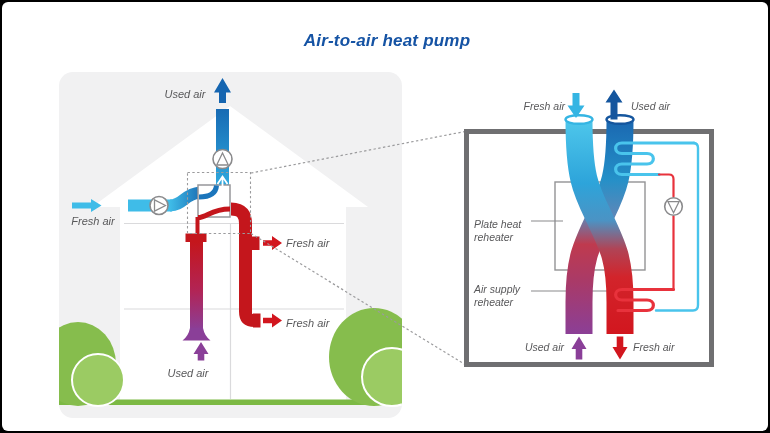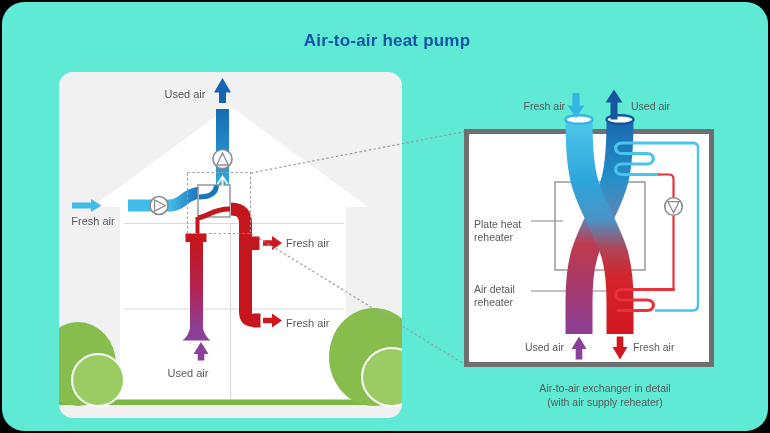--- a/index.html
+++ b/index.html
@@ -1,17 +1,17 @@
 <!DOCTYPE html>
 <html><head>
 <meta charset="utf-8">
 <style>
   html,body{margin:0;padding:0;background:#000;}
   body{width:770px;height:433px;position:relative;font-family:"Liberation Sans",sans-serif;}
-  .card{position:absolute;inset:2px;background:#5eead4;border-radius:22px;overflow:hidden;}
+  .card{position:absolute;inset:2px;background:#ffffff;border-radius:6px;overflow:hidden;font-style:italic;}
   .stage{position:absolute;left:0;top:0;width:770px;height:433px;}
   svg.gfx{position:absolute;left:0;top:0;width:770px;height:433px;}
   .title{position:absolute;top:29px;left:0;width:770px;text-align:center;
          color:#1553a4;font-size:17px;font-weight:bold;letter-spacing:.2px;}
   .lbl{position:absolute;color:#58585a;font-size:11px;line-height:13px;white-space:nowrap;}
   .sm{font-size:10.5px;}
   .cap{position:absolute;color:#58585a;font-size:10.5px;line-height:13.5px;text-align:center;}
 </style>
 </head>
 <body>
@@ -170,26 +170,22 @@
 <div class="lbl" style="left:146px;top:365px;width:80px;text-align:center">Used air</div>
 
 <div class="lbl sm" style="left:478px;top:98px;width:85px;text-align:right">Fresh air</div>
 <div class="lbl sm" style="left:629px;top:98px">Used air</div>
 
 <div class="lbl sm" style="left:472px;top:216px">
   <div>Plate heat</div>
   <div>reheater</div>
 </div>
 <div class="lbl sm" style="left:472px;top:281px">
-  <div>Air detail</div>
+  <div>Air supply</div>
   <div>reheater</div>
 </div>
 
 <div class="lbl sm" style="left:477px;top:339px;width:85px;text-align:right">Used air</div>
 <div class="lbl sm" style="left:631px;top:339px">Fresh air</div>
 
-<div class="cap" style="left:463px;top:380px;width:280px">
-  <div>Air-to-air exchanger in detail</div>
-  <div>(with air supply reheater)</div>
-</div>
 
 </div>
 </div>
 
 </body></html>

